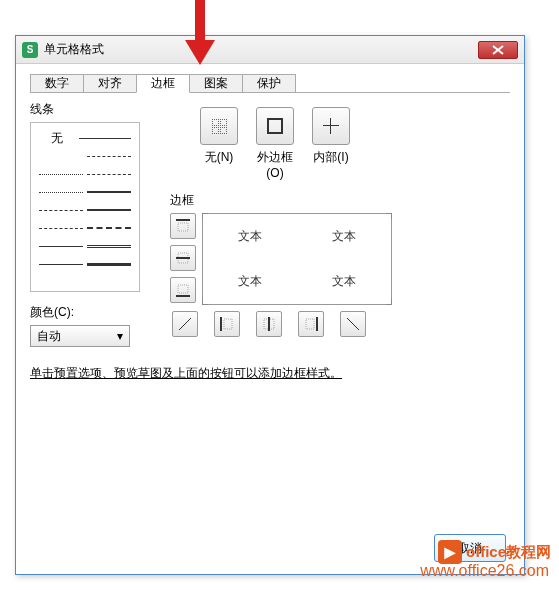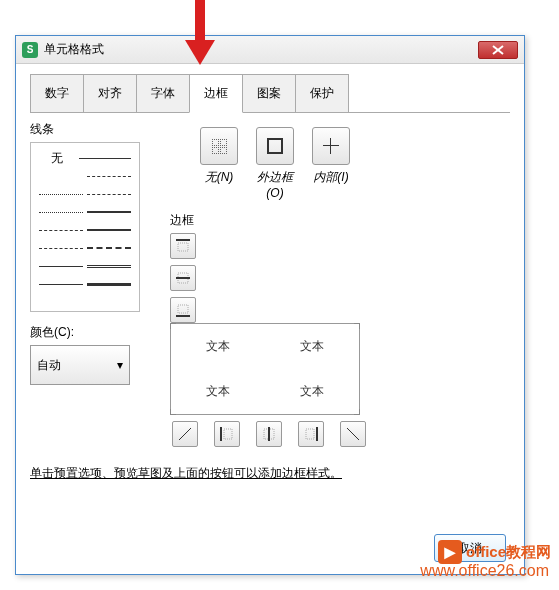--- a/index.html
+++ b/index.html
@@ -5,37 +5,37 @@
     * { box-sizing: border-box; margin: 0; padding: 0; font-family: "Microsoft YaHei", sans-serif; font-size: 12px; }
     body { background: #fff; width: 559px; height: 590px; position: relative; }
     .arrow { position: absolute; left: 180px; top: 0; z-index: 100; }
     .dialog { position: absolute; left: 15px; top: 35px; width: 510px; height: 540px; border: 1px solid #4a8acb; background: #fff; box-shadow: 2px 2px 6px rgba(0,0,0,0.2); }
     .titlebar { height: 28px; background: linear-gradient(#f5f5f5, #e8e8e8); border-bottom: 1px solid #ccc; display: flex; align-items: center; padding: 0 6px; }
     .title-icon { width: 16px; height: 16px; background: #2e9e5b; border-radius: 3px; display: flex; align-items: center; justify-content: center; color: #fff; font-weight: bold; font-size: 10px; margin-right: 6px; }
     .title-text { flex: 1; }
     .close-btn { width: 40px; height: 18px; background: linear-gradient(#d96a6a, #c03030); border: 1px solid #a02020; border-radius: 2px; display: flex; align-items: center; justify-content: center; color: #fff; cursor: pointer; font-size: 14px; }
     .content { padding: 10px 14px; }
     .tabs { display: flex; border-bottom: 1px solid #aaa; }
-    .tab { padding: 10px 14px; border: 1px solid #aaa; border-bottom: none; background: #f0f0f0; margin-right: -1px; cursor: pointer; }
+    .tab { padding: 0 14px; border: 1px solid #aaa; border-bottom: none; background: #f0f0f0; margin-right: -1px; cursor: pointer; }
     .tab.active { background: #fff; border-bottom: 1px solid #fff; margin-bottom: -1px; }
     .panel { display: flex; padding-top: 8px; }
     .left-col { width: 130px; }
     .right-col { flex: 1; padding-left: 10px; }
     .group-label { margin-bottom: 4px; }
     .style-box { border: 1px solid #bbb; padding: 6px; width: 110px; height: 170px; background: #fff; }
     .style-row { display: flex; height: 18px; align-items: center; }
     .style-none { width: 40px; text-align: center; }
     .ln { flex: 1; height: 1px; margin: 0 2px; }
     .color-label { margin-top: 12px; margin-bottom: 4px; }
-    .color-select { width: 100px; height: 40px; border: 1px solid #999; background: linear-gradient(#fff,#e8e8e8); display: flex; align-items: center; padding: 0 6px; cursor: pointer; justify-content: space-between; }
+    .color-select { width: 100px; height: 22px; border: 1px solid #999; background: linear-gradient(#fff,#e8e8e8); display: flex; align-items: center; padding: 0 6px; cursor: pointer; justify-content: space-between; }
     .preset-row { display: flex; gap: 18px; margin: 6px 0 4px 30px; }
     .preset-btn { width: 38px; height: 38px; border: 1px solid #999; background: linear-gradient(#fdfdfd,#e5e5e5); display: flex; align-items: center; justify-content: center; cursor: pointer; border-radius: 3px; }
-    .preset-labels { display: flex; gap: 18px; margin-left: 30px; margin-bottom: 12px; font-style: italic; }
+    .preset-labels { display: flex; gap: 18px; margin-left: 30px; margin-bottom: 12px; }
     .preset-labels span { width: 38px; text-align: center; }
-    .border-area { display: flex; flex-direction: column; }
+    .border-area { display: flex; }
     .side-btns { display: flex; flex-direction: column; gap: 6px; margin-right: 6px; }
     .bbtn { width: 26px; height: 26px; border: 1px solid #999; background: linear-gradient(#fdfdfd,#e5e5e5); display: flex; align-items: center; justify-content: center; cursor: pointer; border-radius: 2px; }
     .preview { width: 190px; height: 92px; border: 1px solid #999; background: #fff; display: grid; grid-template-columns: 1fr 1fr; grid-template-rows: 1fr 1fr; position: relative; }
     .preview span { display: flex; align-items: center; justify-content: center; color: #333; }
     .corner { position: absolute; width: 6px; height: 6px; border: 1px solid #888; }
     .c-tl { top: -1px; left: -1px; border-right: none; border-bottom: none;}
     .c-tr { top: -1px; right: -1px; border-left: none; border-bottom: none;}
     .c-bl { bottom: -1px; left: -1px; border-right: none; border-top: none;}
     .c-br { bottom: -1px; right: -1px; border-left: none; border-top: none;}
     .bottom-btns { display: flex; gap: 16px; margin-top: 6px; margin-left: 2px; }
@@ -66,21 +66,20 @@
           <line x1="1" y1="1" x2="11" y2="9" stroke="#fff" stroke-width="2"></line>
           <line x1="11" y1="1" x2="1" y2="9" stroke="#fff" stroke-width="2"></line>
         </svg>
     </div>
   </div>
 
   <div class="content">
     <div class="tabs">
       <div class="tab">数字</div>
       <div class="tab">对齐</div>
-      <div class="tab">字体</div>
       <div class="tab active">边框</div>
       <div class="tab">图案</div>
       <div class="tab">保护</div>
     </div>
 
     <div class="panel">
       <div class="left-col">
         <div class="group-label">线条</div>
         <div class="style-box">
           <div class="style-row">

